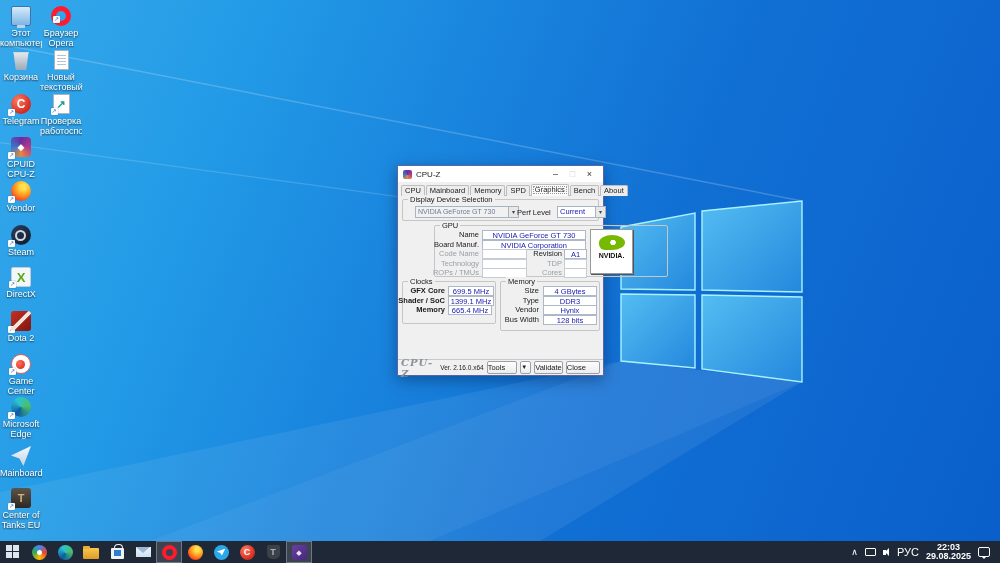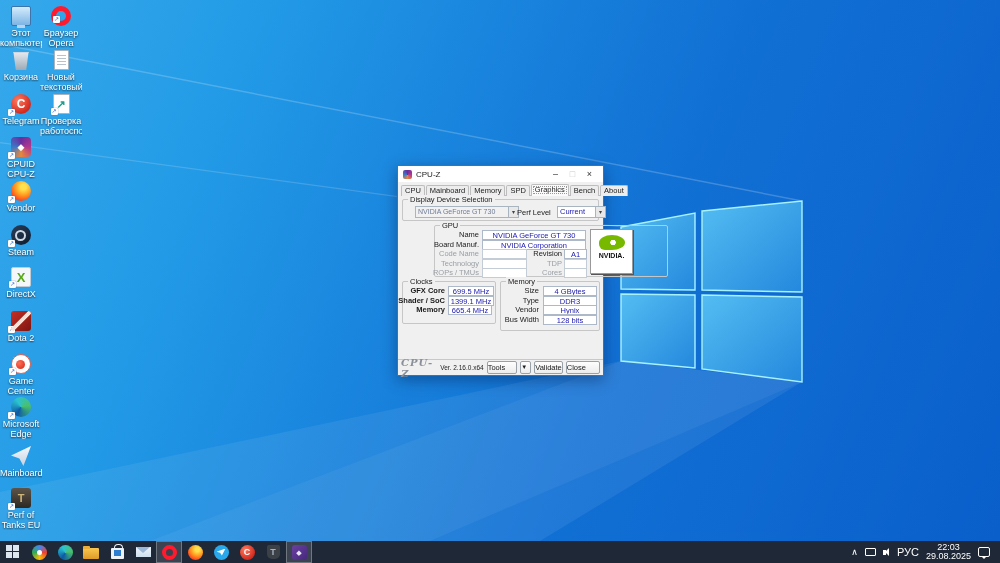--- a/index.html
+++ b/index.html
@@ -143,21 +143,21 @@
   .t-cpuz { width:15px; height:15px; border-radius:3px; background:linear-gradient(135deg,#6a3fa0,#46297c); }
   .t-cpuz::after { content:"\25C6"; position:absolute; inset:0; color:#e8e4f4; font-size:7px; line-height:15px; text-align:center; }
 
   #tray { margin-left:auto; display:flex; align-items:center; gap:7px; padding-right:10px; color:#fff; }
   #chevron { font-size:9px; line-height:22px; }
   .mon { width:11px; height:8px; border:1px solid #fff; border-radius:1px; }
   .spk { position:relative; width:3px; height:5px; background:#fff; margin-right:4px; }
   .spk::before { content:""; position:absolute; left:2px; top:-2px; border-top:4.5px solid transparent;
     border-bottom:4.5px solid transparent; border-right:4px solid #fff; }
   #lang { font-size:11px; }
-  #clock { font-size:9px; line-height:9px; text-align:center; }
+  #clock { font-size:9px; line-height:9px; text-align:center;font-weight:bold; }
   .bubble { width:12px; height:10px; border:1px solid #fff; border-radius:2px; position:relative; }
   .bubble::after { content:""; position:absolute; left:2px; bottom:-3px; border-left:3px solid transparent;
     border-right:3px solid transparent; border-top:3px solid #fff; }
 </style>
 </head>
 <body>
 
 <div id="stage">
 
   <div id="desktop">
@@ -237,21 +237,21 @@
     <div class="dicon" style="left:0;top:446px">
         <div class="glyph g-telegram">
           <i class="sc"></i>
         </div>
         <div class="lab">Mainboard</div>
       </div>
     <div class="dicon" style="left:0;top:488px">
         <div class="glyph g-wot">
           <i class="sc"></i>
         </div>
-        <div class="lab">Perf of Tanks EU</div>
+        <div class="lab">Center of Tanks EU</div>
       </div>
 
     <div class="dicon" style="left:40px;top:6px">
         <div class="glyph g-opera">
           <i class="sc"></i>
         </div>
         <div class="lab">Браузер Opera</div>
       </div>
     <div class="dicon" style="left:40px;top:50px">
         <div class="glyph g-textdoc"></div>

